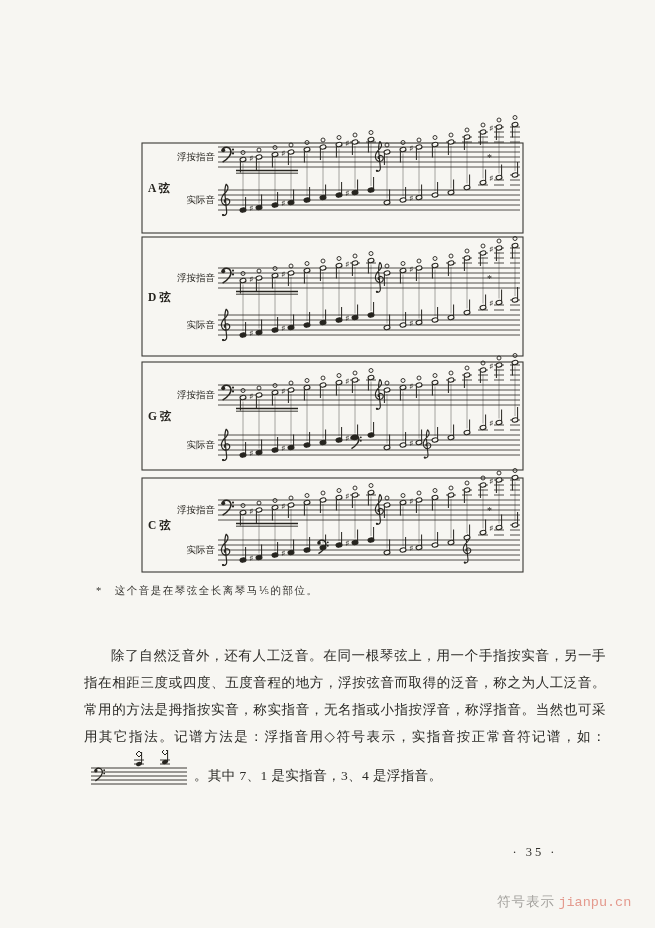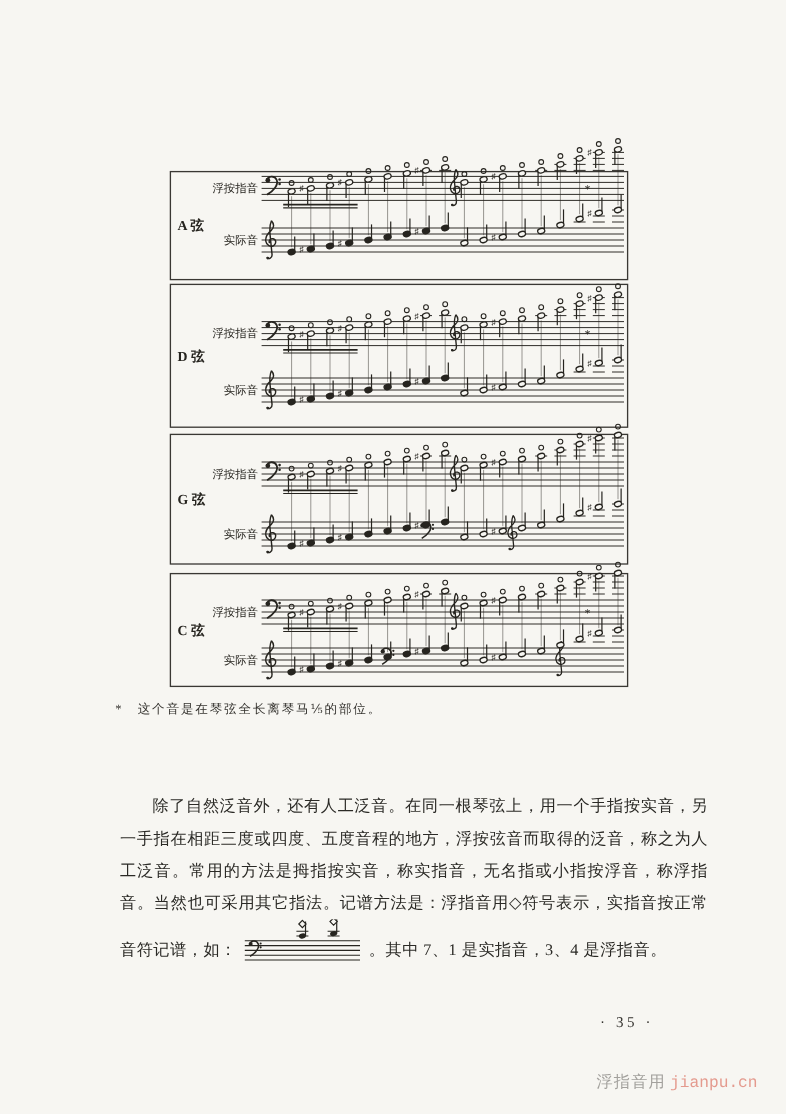--- a/index.html
+++ b/index.html
@@ -13,24 +13,24 @@
   .footnote{
     position:absolute;left:96px;top:584px;font-size:10.5px;
     letter-spacing:1.5px;color:#35332f;white-space:nowrap;
   }
   .footnote .marker{margin-right:12px}
   .bodytext{
     position:absolute;left:84px;top:642px;width:522px;
     font-size:13.5px;line-height:27px;text-align:justify;
     letter-spacing:.4px;color:#2b2a26;
   }
-  .bodytext p{margin:16px;text-indent:2em}
+  .bodytext p{margin:0;text-indent:2em}
   .snippet{display:inline-block;vertical-align:-14px;margin:0 3px}
   .pagenum{
-    position:absolute;left:500px;top:845px;width:70px;text-align:left;
+    position:absolute;left:500px;top:845px;width:70px;text-align:center;
     font-size:12.5px;letter-spacing:3px;color:#33312d;
   }
   .watermark{position:absolute;left:497px;top:893px;font-size:13.5px;white-space:nowrap}
   .watermark .wm-name{color:#a3a19d;letter-spacing:1px}
   .watermark .wm-url{color:#e49a8e;font-family:Liberation Mono, monospace}
 </style>
 </head>
 <body>
 
 <svg id="music-svg" class="music" viewBox="0 0 405 480">
@@ -773,15 +773,15 @@
         <line x1="73" y1="10" x2="83" y2="10" stroke="#26241f" stroke-width="0.9"></line>
         <line x1="80.6" y1="12" x2="80.6" y2="0" stroke="#26241f" stroke-width="1"></line>
         <ellipse cx="78" cy="12" rx="3" ry="2.1" transform="rotate(-14 78 12)" fill="#26241f"></ellipse>
         <path d="M78 -1 L81 2 L78 5 L75 2 Z" fill="#f7f6f2" stroke="#26241f" stroke-width="1"></path>
       </svg><span>。其中 7、1 是实指音，3、4 是浮指音。</span></p>
 </div>
 
 <div class="pagenum">· 35 ·</div>
 
 <div class="watermark">
-  <span class="wm-name">浮指音用</span>
+  <span class="wm-name">符号表示</span>
   <span class="wm-url">jianpu.cn</span>
 </div>
 
 </body></html>

